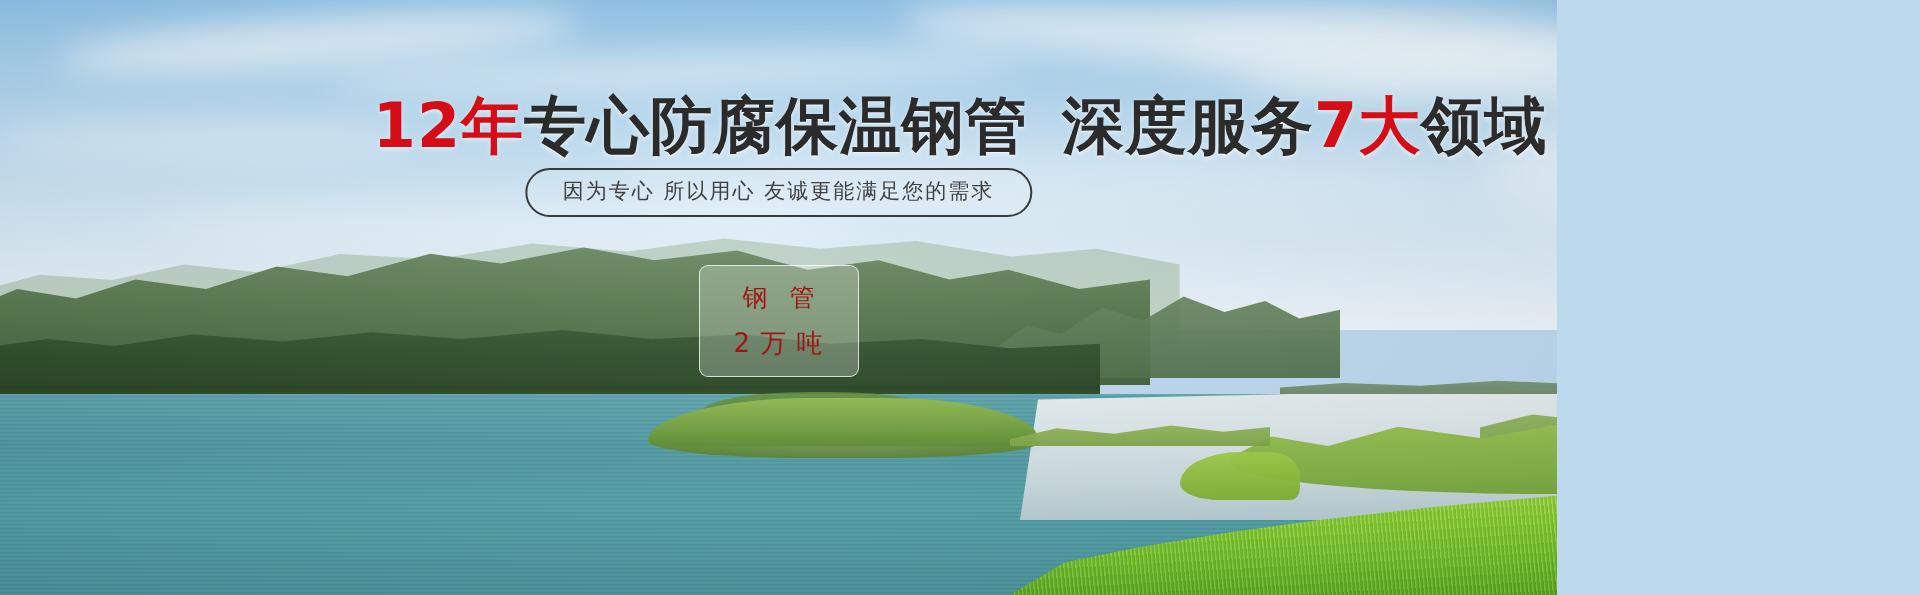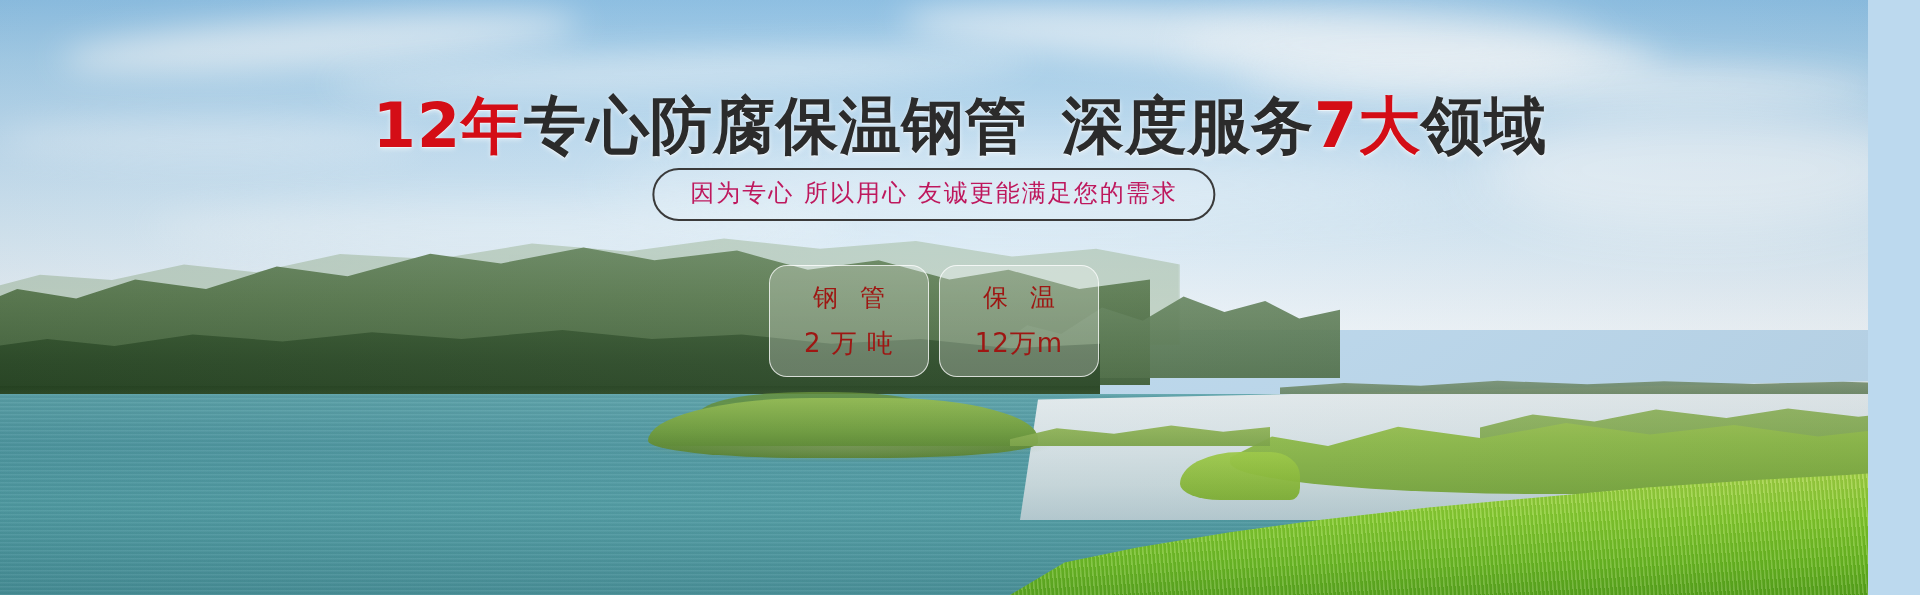--- a/index.html
+++ b/index.html
@@ -2,21 +2,21 @@
 <html><head>
 <meta charset="utf-8">
 <style>
   * { margin:0; padding:0; box-sizing:border-box; }
   html,body { width:1920px; height:595px; overflow:hidden; }
   body {
     font-family:"Liberation Sans","DejaVu Sans",sans-serif;
     background:#bcd9ee;
   }
 
-  .banner { position:relative; width:1868px; height:595px; overflow:hidden; }
+  .banner { position:relative; width:1557px; height:595px; overflow:hidden; }
 
   
   .scene { position:absolute; inset:0; }
 
   .sky {
     position:absolute; left:0; top:0; width:1920px; height:330px;
     background:
       linear-gradient(180deg,#8fc3e8 0%,#a6d0ec 18%,#bedcf1 42%,#d3e7f4 68%,#e4eff7 88%,#eef5fa 100%);
   }
   
@@ -170,34 +170,34 @@
     text-shadow:0 2px 5px rgba(255,255,255,0.55), 0 1px 0 rgba(255,255,255,0.5);
   }
   .hl-red  { color:#d40d16; }
   .hl-dark { color:#2b2b2b; }
   .hl-gap  { display:inline-block; width:34px; }
 
   .subtitle-pill {
     position:absolute; left:50%; top:168px; transform:translateX(-50%);
     padding:7px 36px 10px;
     border:2px solid #3a3a3a; border-radius:30px;
-    color:#be185d; font-size:24px; letter-spacing:2px;
+    color:#404040; font-size:21px; letter-spacing:2px;
     font-family:"DejaVu Sans","Liberation Sans",sans-serif;
     white-space:nowrap;
     background:rgba(255,255,255,0.10);
   }
 
   .cards {
     position:absolute; left:50%; top:265px; transform:translateX(-50%);
     display:flex; gap:10px;
   }
   .card {
     width:160px; height:112px;
     border:1px solid rgba(255,255,255,0.75);
-    border-radius:18px;
+    border-radius:9px;
     background:rgba(255,255,255,0.26);
     display:flex; flex-direction:column;
     align-items:center; justify-content:center;
     color:#9e1612;
     font-family:"DejaVu Sans","Liberation Sans",sans-serif;
   }
   .card-label {
     font-size:25px; letter-spacing:7px; text-indent:7px;
     margin-bottom:12px;
   }
@@ -252,20 +252,16 @@
     <div class="subtitle-pill">因为专心 所以用心  友诚更能满足您的需求</div>
 
     <div class="cards">
 
       <div class="card">
         <div class="card-label">钢 管</div>
         <div class="card-value"><span>2 万 吨</span></div>
       </div>
 
 
-      <div class="card">
-        <div class="card-label">保 温</div>
-        <div class="card-value"><span>12万m</span></div>
-      </div>
 
     </div>
   </div>
 </div>
 
 </body></html>

